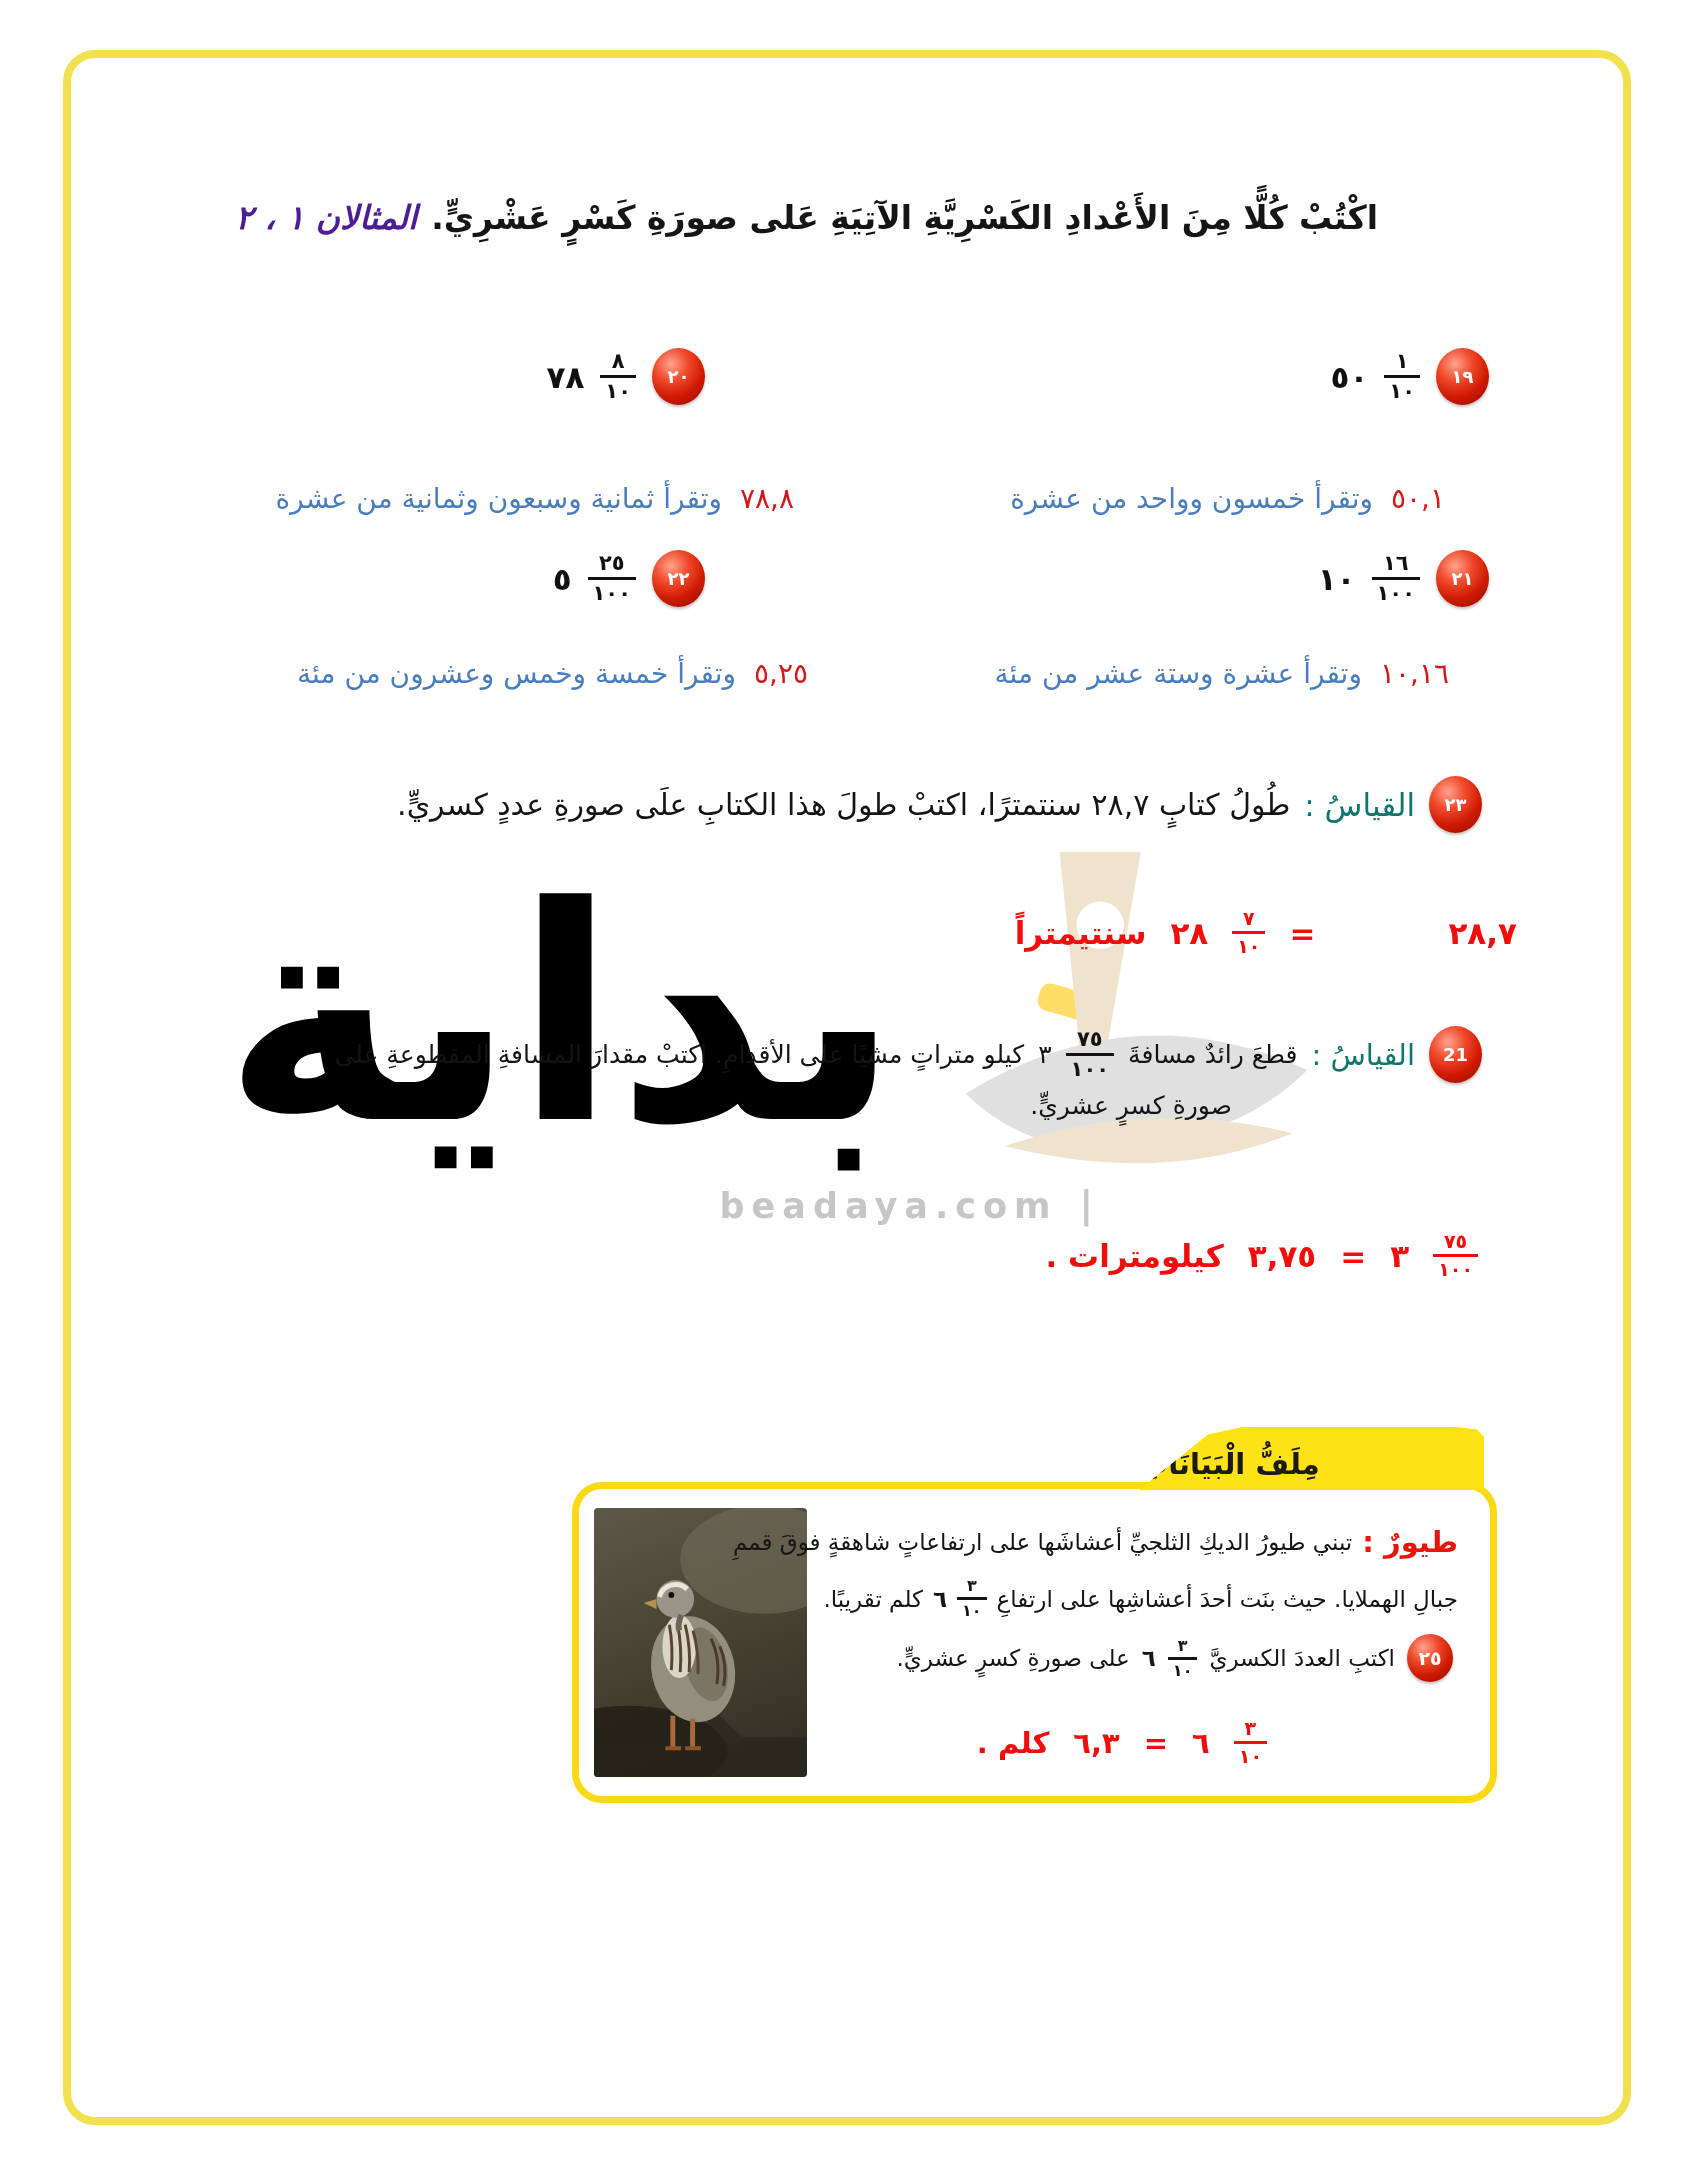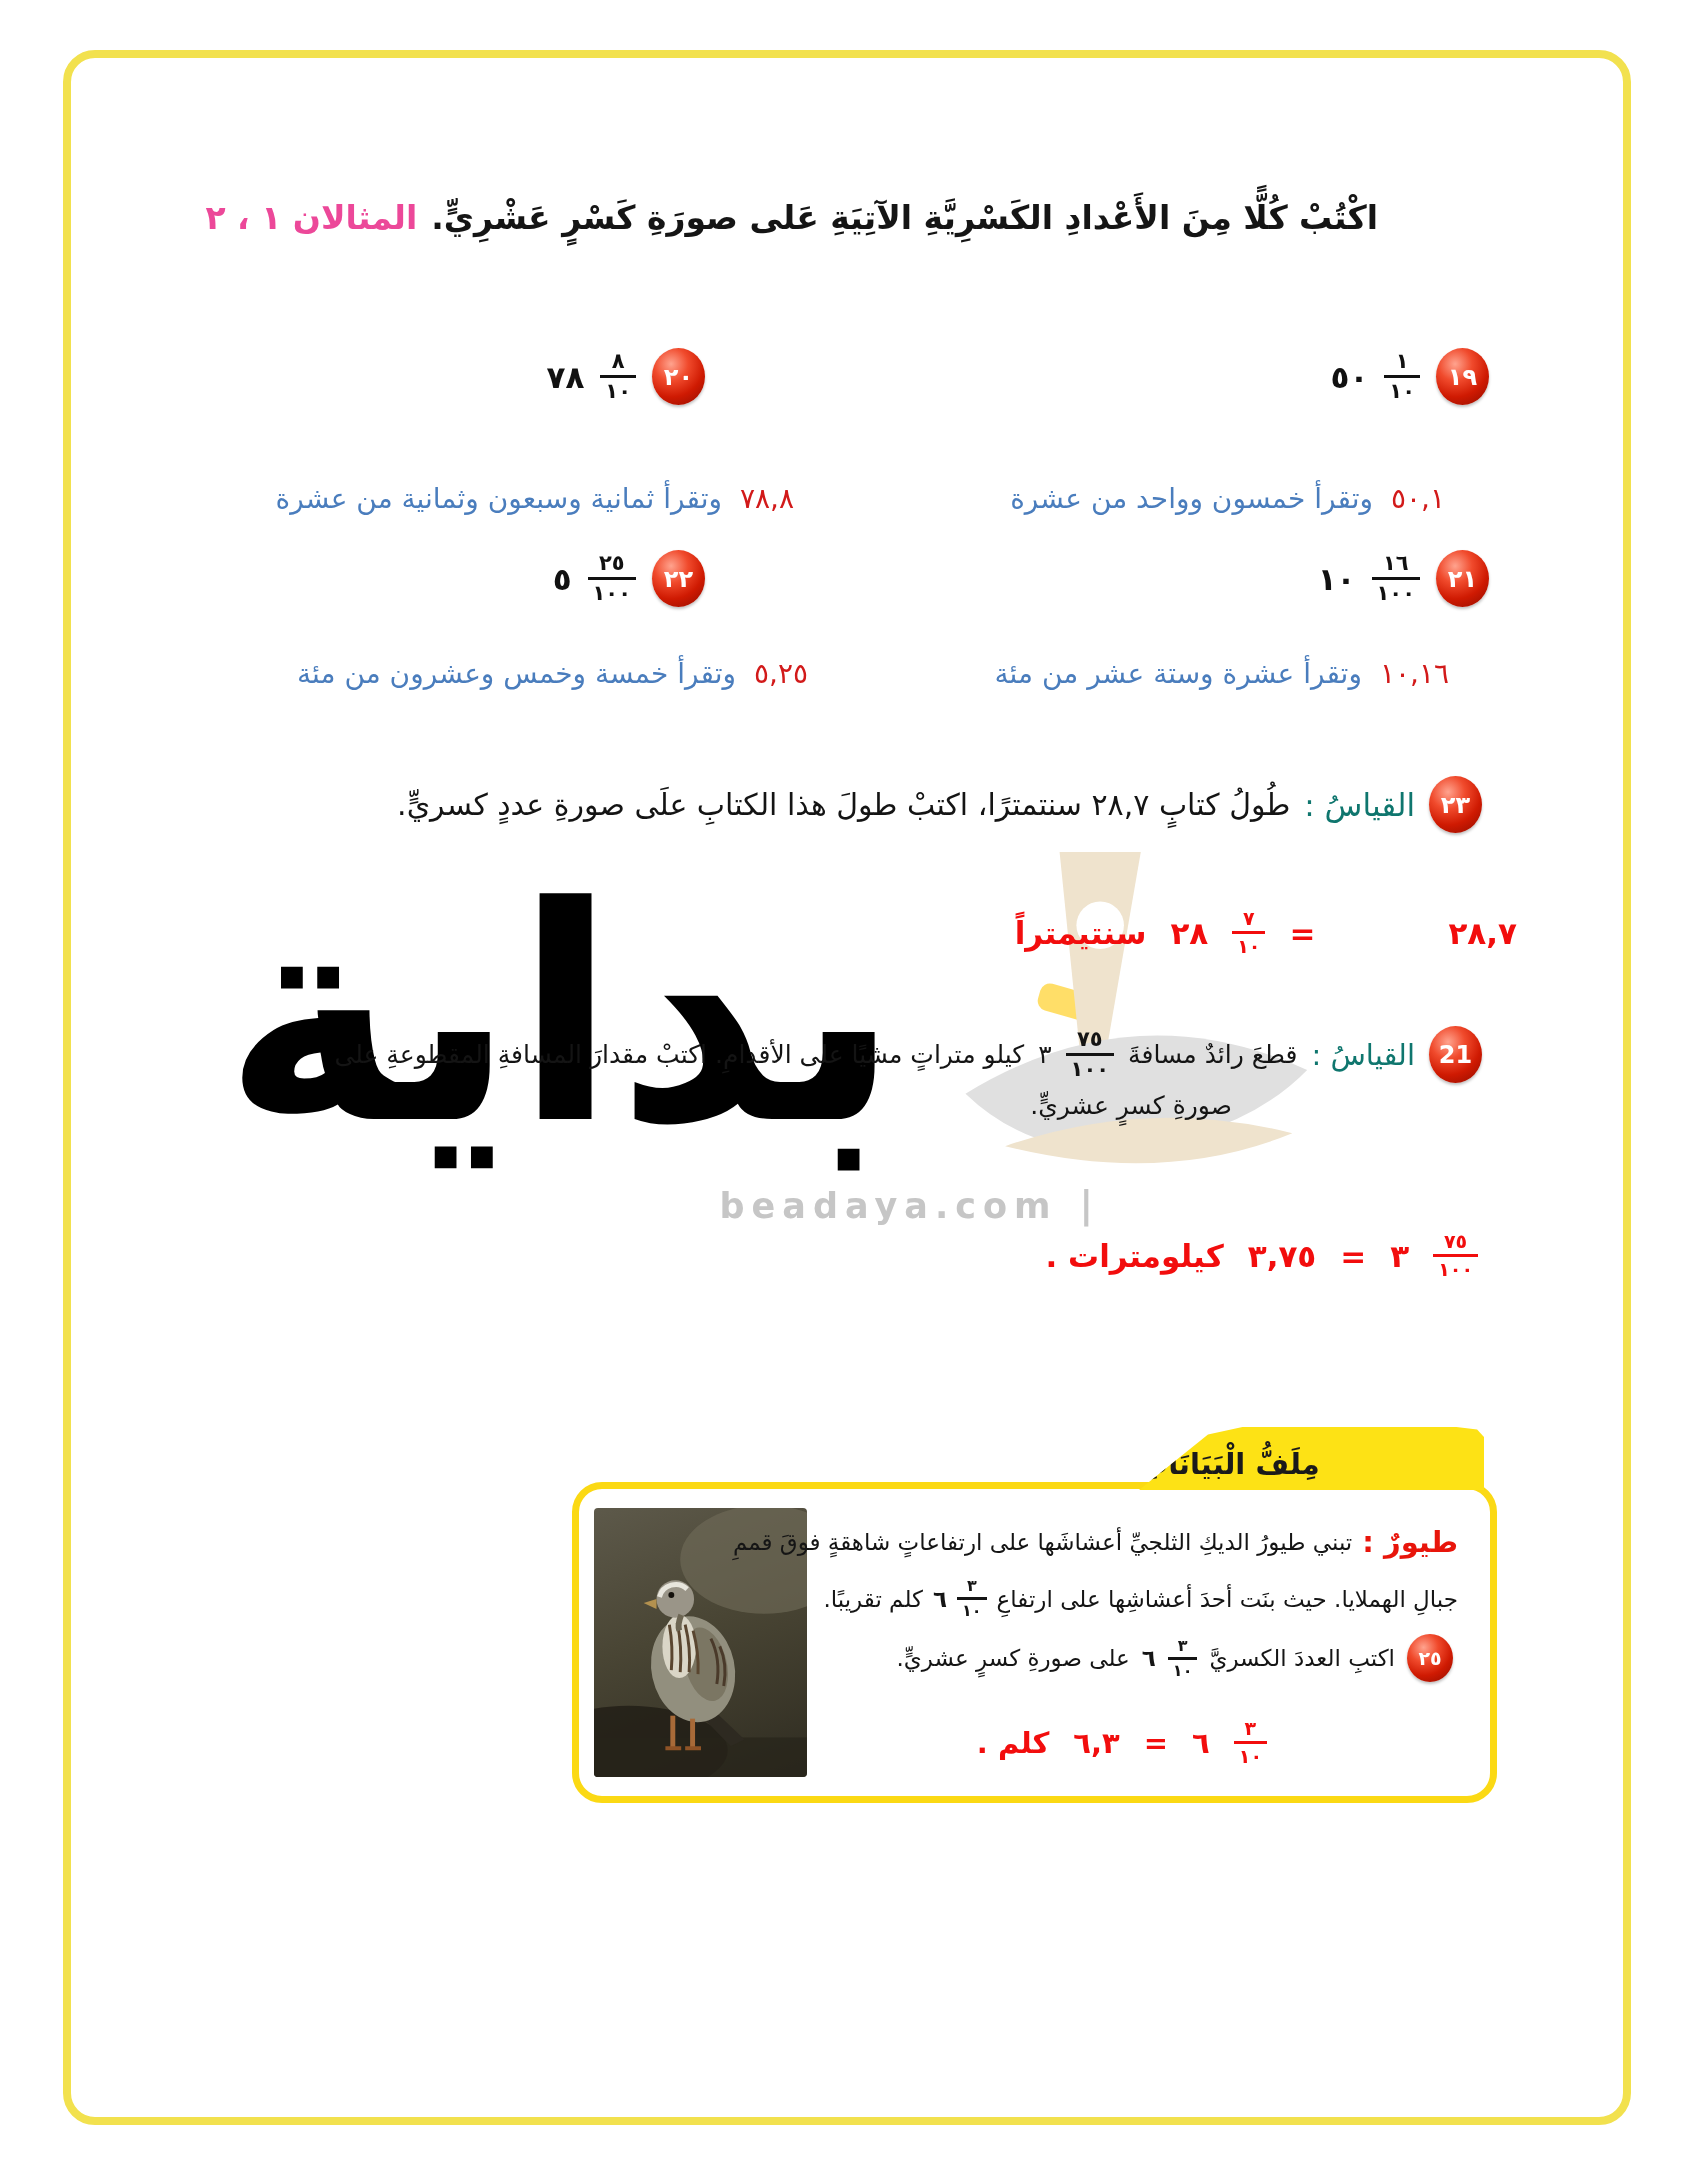--- a/index.html
+++ b/index.html
@@ -20,26 +20,26 @@
   }
   .wm-logo{left:911px;top:844px;z-index:0;}
   .wm-caption{
     top:1184px;right:590px;z-index:0;direction:rtl;display:flex;align-items:center;gap:22px;
     font-size:37px;color:#c6c6c6;font-weight:600;white-space:nowrap;
   }
   .wm-caption .lat{letter-spacing:7px;font-size:35px;}
   
   .row{display:flex;direction:rtl;align-items:center;white-space:nowrap;z-index:2;}
   .title-line{top:198px;right:305px;font-size:33px;font-weight:700;color:#151515;gap:14px;}
-  .title-line .ref{color:#ec4899;}
+  .title-line .ref{color:#4c1d95;font-style:italic;}
   .qnum{
     width:53px;height:57px;border-radius:50%;flex:0 0 auto;
     background:radial-gradient(circle at 36% 28%, #ffa38e 0%, #f04a2c 32%, #cf1a02 62%, #8e0c00 100%);
     color:#fff;display:flex;align-items:center;justify-content:center;
-    font-size:24px;font-weight:700;
+    font-size:18px;font-weight:700;
     box-shadow:0 2px 3px rgba(0,0,0,.25);
   }
   .qnum.small{width:46px;height:48px;font-size:19px;}
   .frac{display:inline-flex;flex-direction:column;align-items:center;line-height:1;flex:0 0 auto;}
   .frac .fnum{font-size:21px;font-weight:700;padding:0 5px 3px;}
   .frac .fden{font-size:21px;font-weight:700;border-top:3px solid currentColor;padding:3px 5px 0;}
   .prob{gap:16px;font-size:31px;font-weight:700;color:#111;}
   .reading{font-size:28px;color:#4a7dbd;gap:18px;}
   .reading .dec{color:#d21a1a;}
   .measure{gap:14px;color:#141414;}

